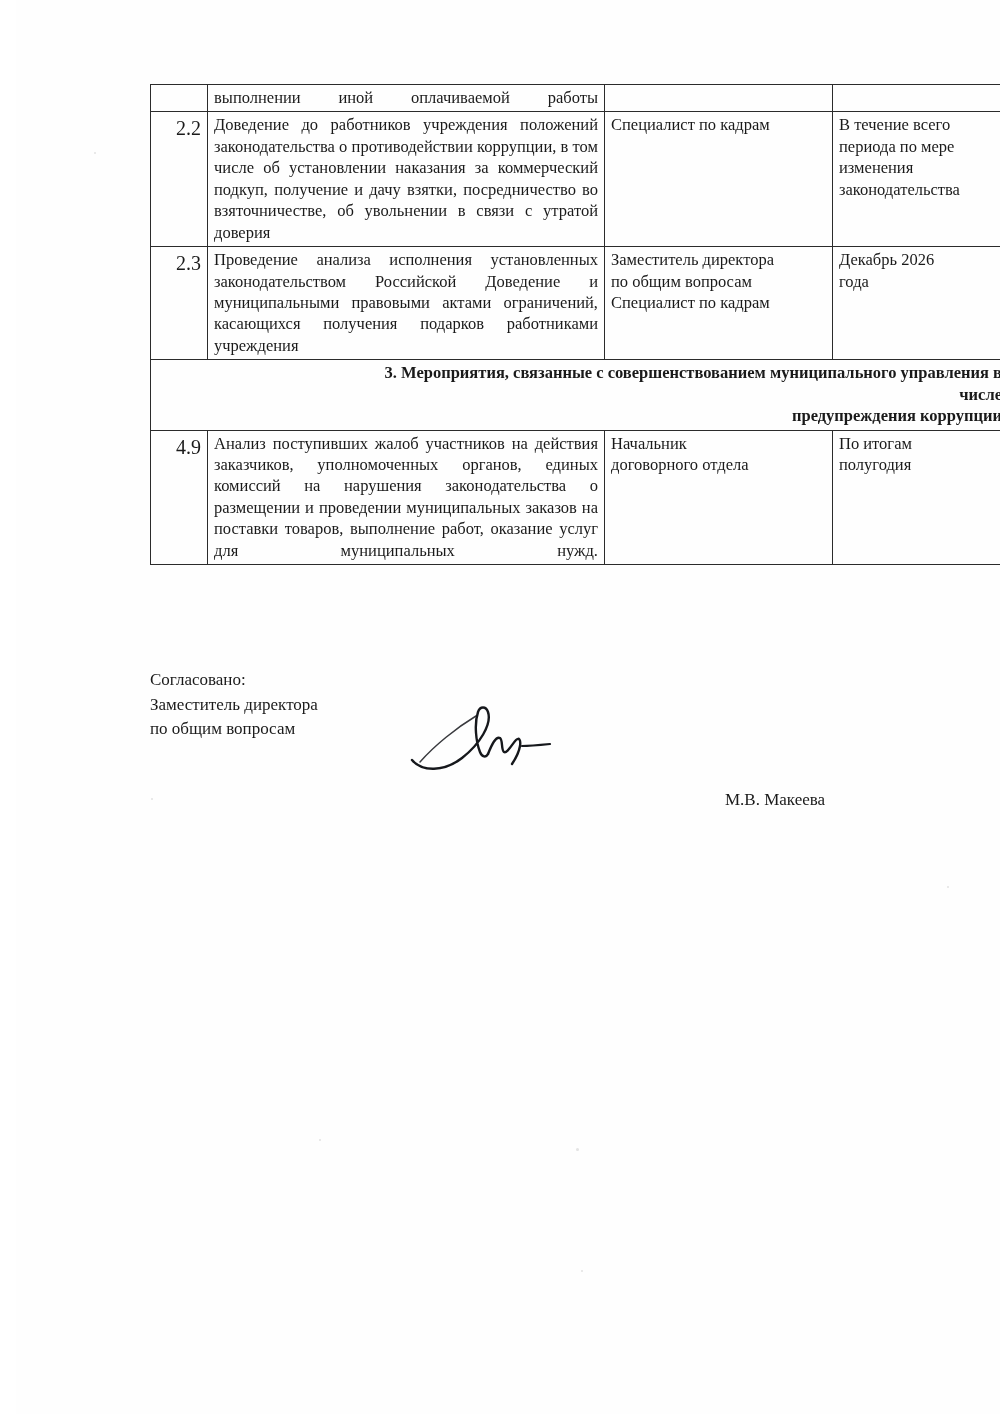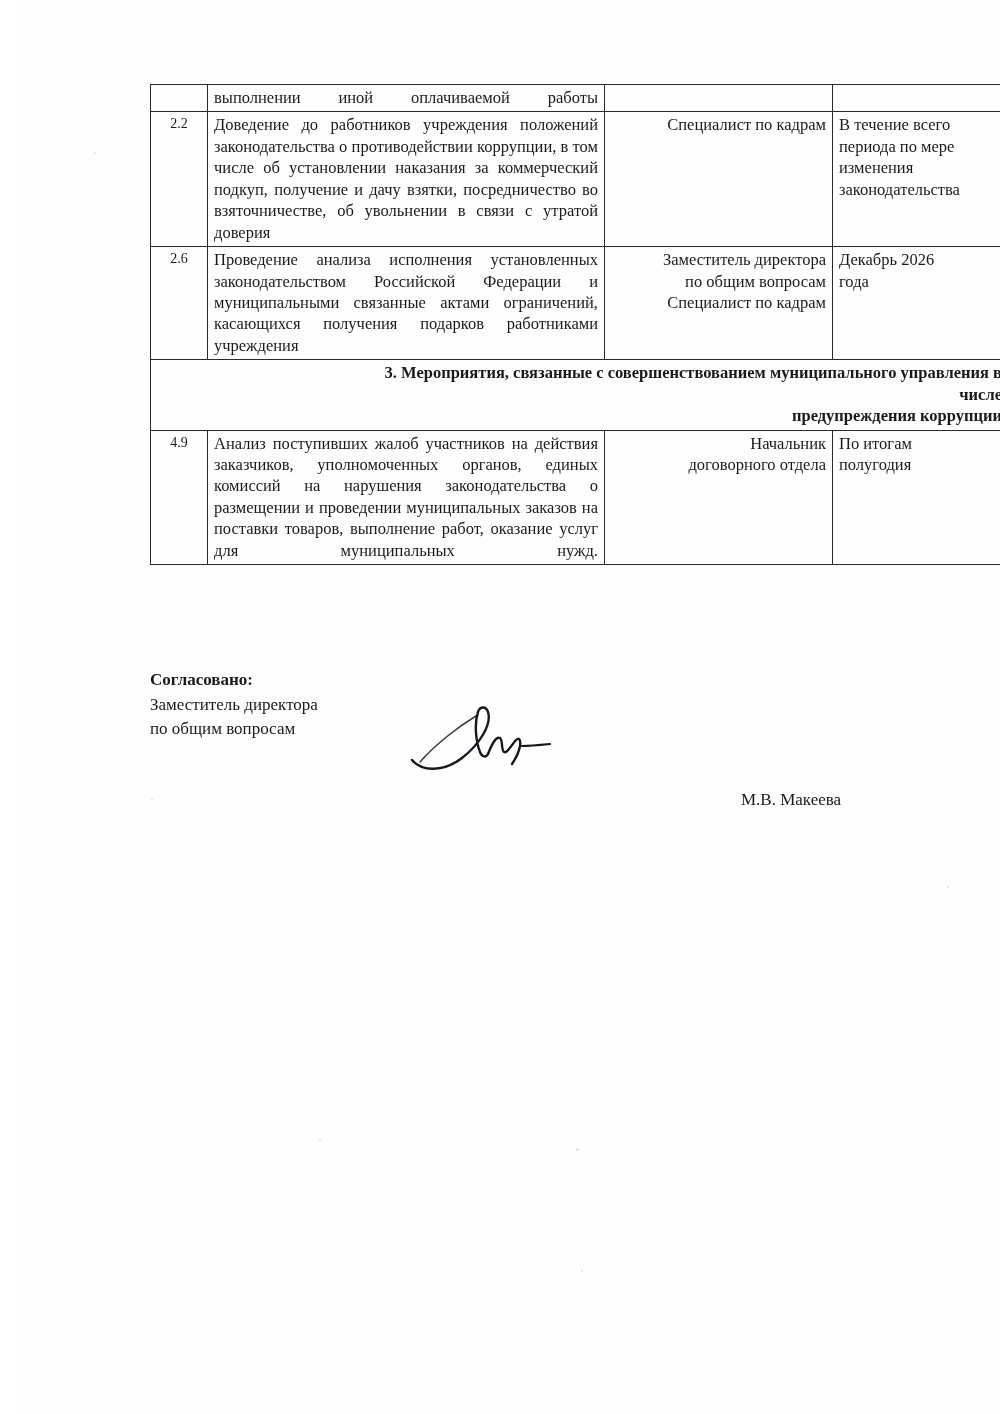--- a/index.html
+++ b/index.html
@@ -35,33 +35,33 @@
   }
   .doc-table td {
     border: 1px solid #2b2b2b;
     padding: 2px 6px 3px 6px;
     vertical-align: top;
     font-size: 16.5px;
     line-height: 1.30;
   }
   .col-num   { width: 44px;  text-align: center; }
   .col-event { width: 384px; text-align: justify; text-align-last: justify; }
-  .col-resp  { width: 215px; text-align: right; }
+  .col-resp  { width: 215px; text-align: left; }
   .col-term  { width: 163px; text-align: left; }
 
   .cell-justify {
     text-align: justify;
     text-align-last: justify;
     hyphens: none;
   }
 
   td.num-cell {
-    text-align: center;
+    text-align: right;
     vertical-align: top;
-    font-size: 14px;
+    font-size: 20px;
     padding-top: 3px;
   }
 
   .section-head {
     text-align: right;
     font-weight: bold;
     font-size: 16.5px;
     line-height: 1.32;
     padding: 3px 10px 5px 10px;
   }
@@ -69,21 +69,21 @@
   .resp-line, .term-line { display: block; }
 
   
   .sign-block {
     position: absolute;
     left: 134px;
     top: 668px;
     width: 760px;
   }
   .sign-title {
-    font-weight: bold;
+    font-weight: normal;
     font-size: 17px;
     line-height: 1.45;
   }
   .sign-role-line {
     font-size: 17px;
     line-height: 1.45;
   }
   .sign-row {
     position: relative;
     height: 0;
@@ -95,21 +95,20 @@
     width: 175px;
     height: 76px;
     pointer-events: none;
   }
   .sign-name {
     position: absolute;
     left: 575px;
     top: 48px;
     font-size: 17px;
     white-space: nowrap;
-    margin-left: 16px;
   }
 
   
   .speck {
     position: absolute;
     background: #c9c9c9;
     border-radius: 50%;
     opacity: .5;
   }
 </style>
@@ -138,23 +137,23 @@
         </td>
         <td class="col-term">
           <span class="term-line">В течение всего</span>
           <span class="term-line">периода по мере</span>
           <span class="term-line">изменения</span>
           <span class="term-line">законодательства</span>
         </td>
       </tr>
 
       <tr>
-        <td class="col-num num-cell">2.6</td>
+        <td class="col-num num-cell">2.3</td>
         <td class="col-event cell-justify">
-          <span>Проведение анализа исполнения установленных законодательством Российской Федерации и муниципальными связанные актами ограничений, касающихся получения подарков работниками учреждения</span>
+          <span>Проведение анализа исполнения установленных законодательством Российской Доведение и муниципальными правовыми актами ограничений, касающихся получения подарков работниками учреждения</span>
         </td>
         <td class="col-resp">
           <span class="resp-line">Заместитель директора</span>
           <span class="resp-line">по общим вопросам</span>
           <span class="resp-line">Специалист по кадрам</span>
         </td>
         <td class="col-term">
           <span class="term-line">Декабрь 2026</span>
           <span class="term-line">года</span>
         </td>

